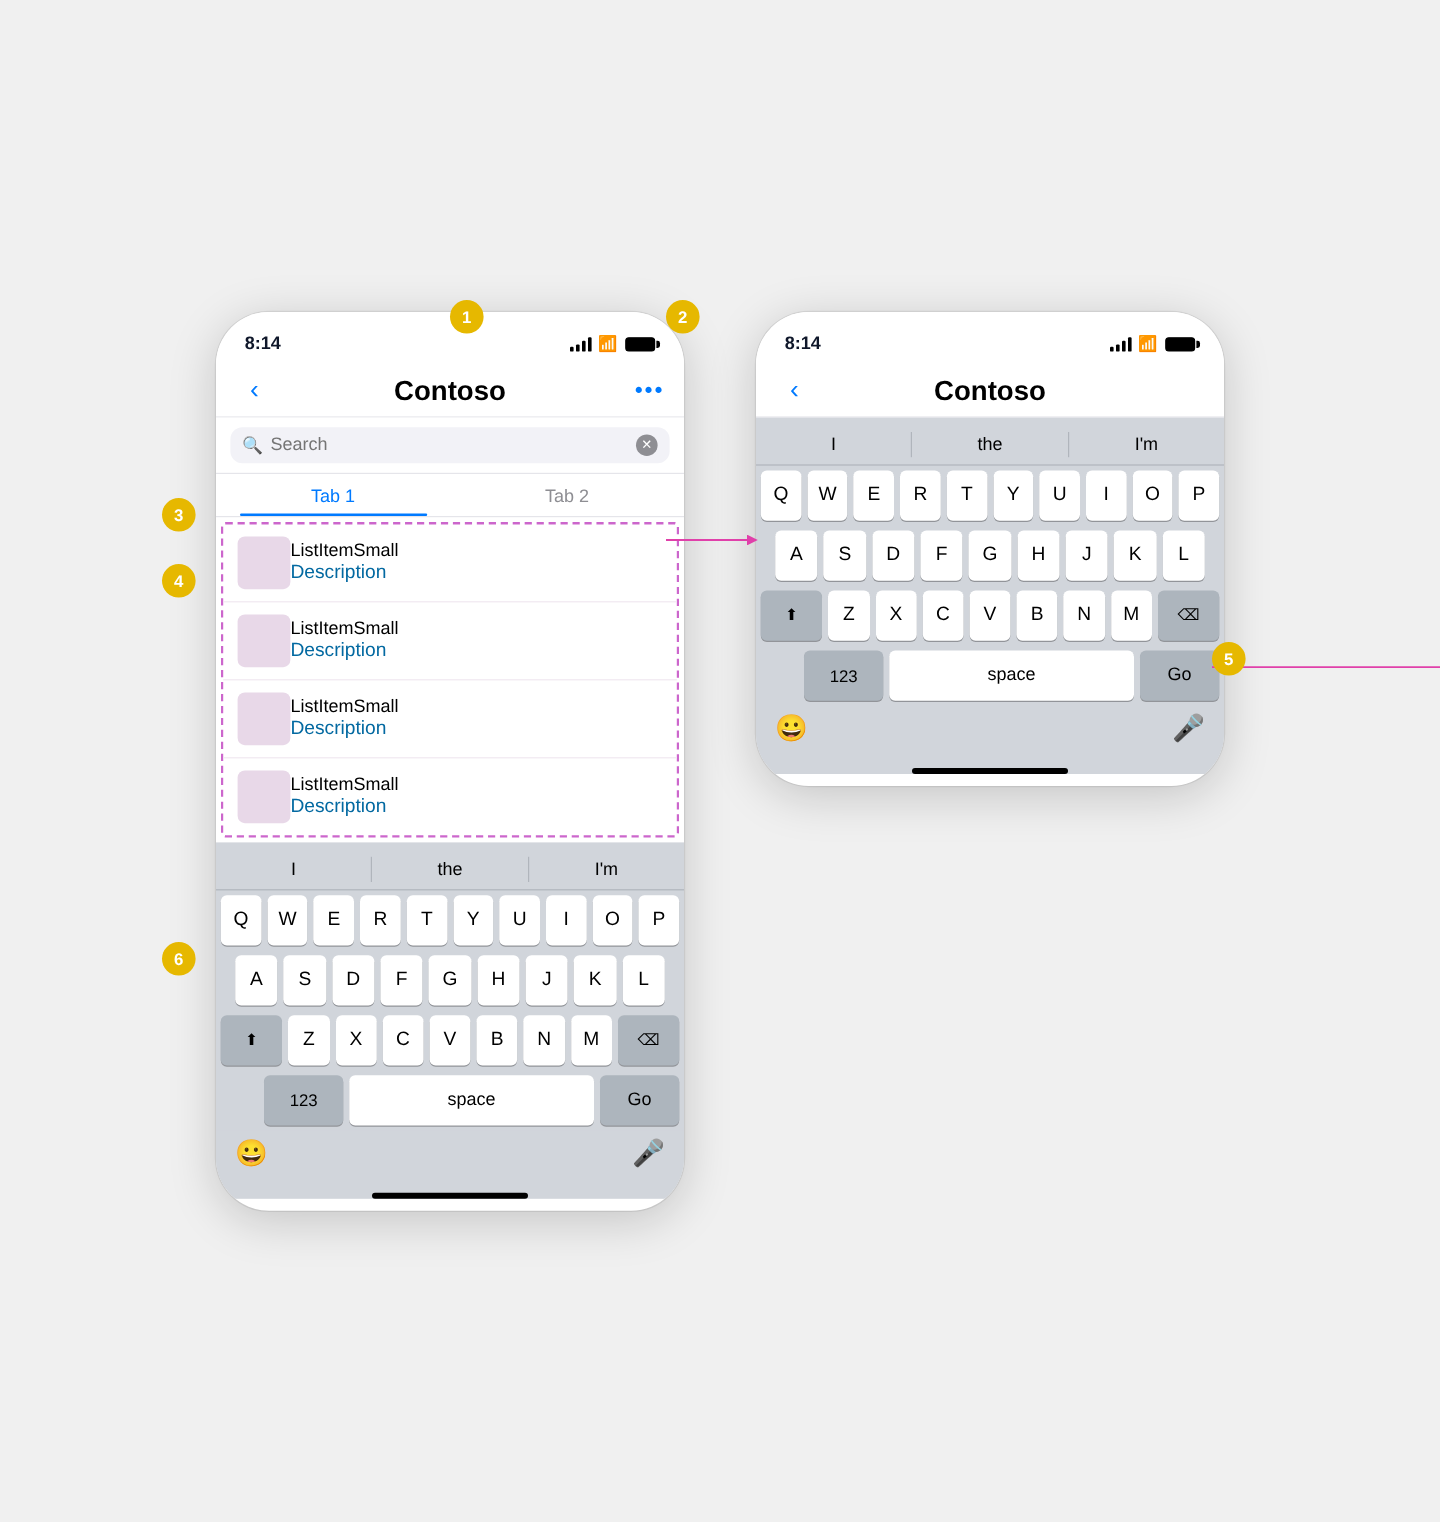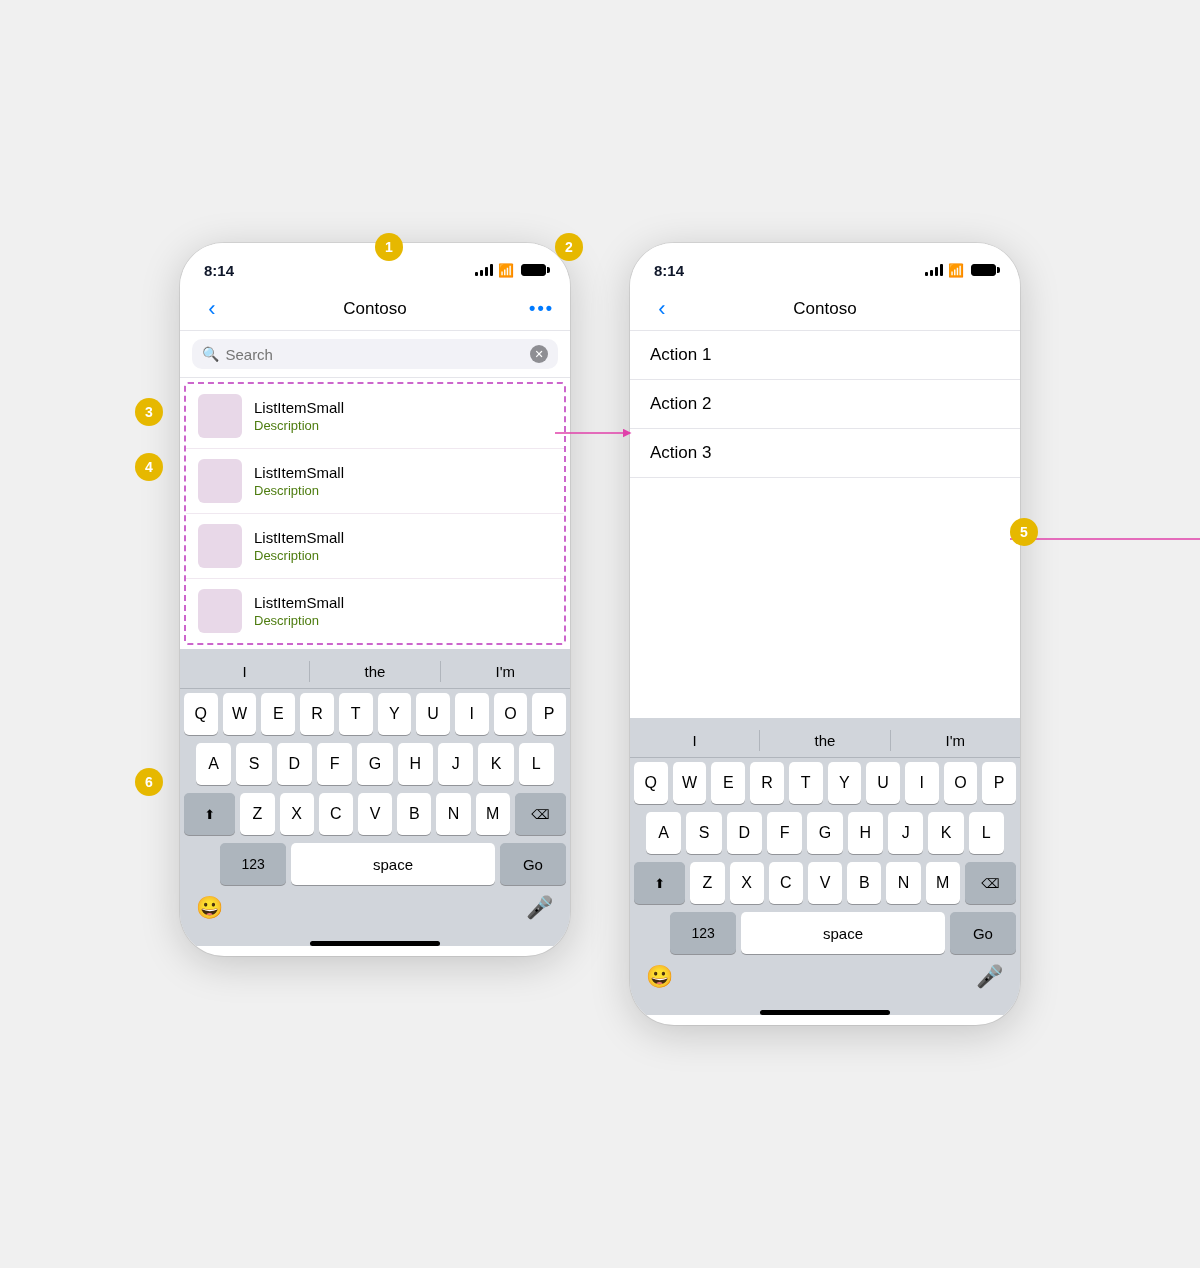--- a/index.html
+++ b/index.html
@@ -102,22 +102,22 @@
     }
     .nav-back {
       color: #007AFF;
       font-size: 22px;
       font-weight: 300;
       cursor: pointer;
       width: 32px;
       text-align: center;
     }
     .nav-title {
-      font-size: 17px;
-      font-weight: 400;
+      font-size: 23px;
+      font-weight: 700;
       color: #000;
       flex: 1;
       text-align: center;
     }
     .nav-more {
       color: #007AFF;
       font-size: 18px;
       font-weight: 700;
       letter-spacing: 2px;
       cursor: pointer;
@@ -198,42 +198,41 @@
     .list-area {
       background: #fff;
       border: 2px dashed #cc66cc;
       margin: 4px;
       border-radius: 4px;
     }
     .list-item {
       display: flex;
       align-items: center;
       padding: 10px 12px;
-      gap: 12px;
       border-bottom: 1px solid #f0e8f0;
     }
     .list-item:last-child {
       border-bottom: none;
     }
     .list-thumb {
       width: 44px;
       height: 44px;
       background: #e8d8e8;
       border-radius: 6px;
       flex-shrink: 0;
     }
     .list-text { flex: 1; }
     .list-title {
       font-size: 15px;
       font-weight: 500;
       color: #000;
     }
     .list-desc {
-      font-size: 13px;
-      color: #4d7c0f;
+      font-size: 16px;
+      color: #0369a1;
       margin-top: 2px;
     }
 
     
     .actions-list {
       background: #fff;
     }
     .action-item {
       padding: 14px 20px;
       font-size: 17px;
@@ -395,20 +394,24 @@
       </div>
 
       <div class="search-bar">
         <div class="search-inner">
           <span class="search-icon-svg">🔍</span>
           <input class="search-input" placeholder="Search" value="" type="text" style="">
           <div class="search-clear">✕</div>
         </div>
       </div>
 
+      <div class="tabs">
+        <div class="tab active">Tab 1</div>
+        <div class="tab">Tab 2</div>
+      </div>
 
       <div class="list-area">
         <div class="list-item">
           <div class="list-thumb"></div>
           <div class="list-text">
             <div class="list-title">ListItemSmall</div>
             <div class="list-desc">Description</div>
           </div>
         </div>
         <div class="list-item">
@@ -506,27 +509,20 @@
           <span class="battery-icon"></span>
         </div>
       </div>
 
       <div class="nav-bar">
         <span class="nav-back">‹</span>
         <span class="nav-title">Contoso</span>
         <span style="width:32px;"></span>
       </div>
 
-      <div class="actions-list">
-        <div class="action-item">Action 1</div>
-        <div class="action-item">Action 2</div>
-        <div class="action-item">Action 3</div>
-
-        <div style="height:240px; background:#fff;"></div>
-      </div>
 
       <div class="keyboard">
         <div class="keyboard-suggestions">
           <span>I</span>
           <span>the</span>
           <span>I'm</span>
         </div>
         <div class="keyboard-row">
           <div class="key">Q</div>
           <div class="key">W</div>

